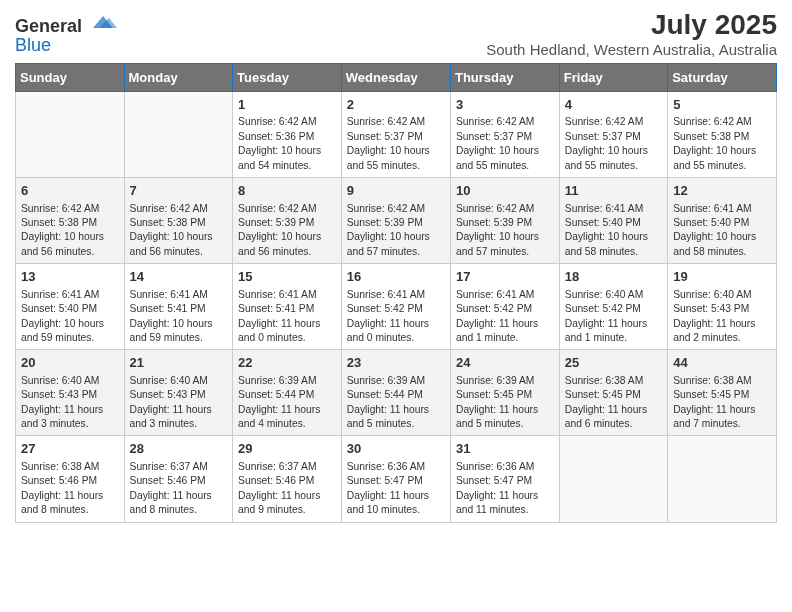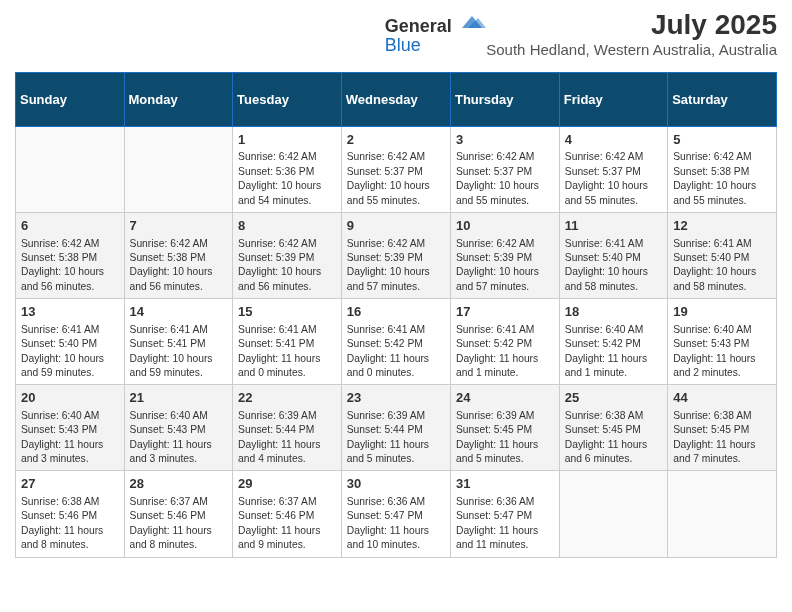--- a/index.html
+++ b/index.html
@@ -5,23 +5,23 @@
     * { box-sizing: border-box; margin: 0; padding: 0; }
     body {
       font-family: Arial, sans-serif;
       background: #fff;
       width: 792px;
       min-height: 612px;
       padding: 10px 15px;
     }
     .header {
       display: flex;
-      justify-content: flex-end;
+      justify-content: space-between;
       align-items: flex-start;
-      margin-bottom: 14px;
+      margin-bottom: 5px;
     }
     .logo {
       display: flex;
       flex-direction: column;
       align-items: flex-start;
       margin-top: 4px;
     }
     .logo-general {
       font-size: 18px;
       font-weight: bold;
@@ -55,25 +55,25 @@
     .location-title {
       font-size: 15px;
       color: #555;
     }
     .calendar {
       width: 100%;
       border-collapse: collapse;
       border: 1px solid #ccc;
     }
     .calendar th {
-      background: #0c4a6e;
+      background: #737373;
       color: #fff;
       font-size: 13px;
       font-weight: bold;
-      padding: 19px 4px;
+      padding: 6px 4px;
       text-align: left;
       border: 1px solid #1a6fc4;
     }
     .calendar td {
       vertical-align: top;
       border: 1px solid #ccc;
       padding: 4px 5px;
       width: 110px;
       min-height: 80px;
       font-size: 10.5px;

